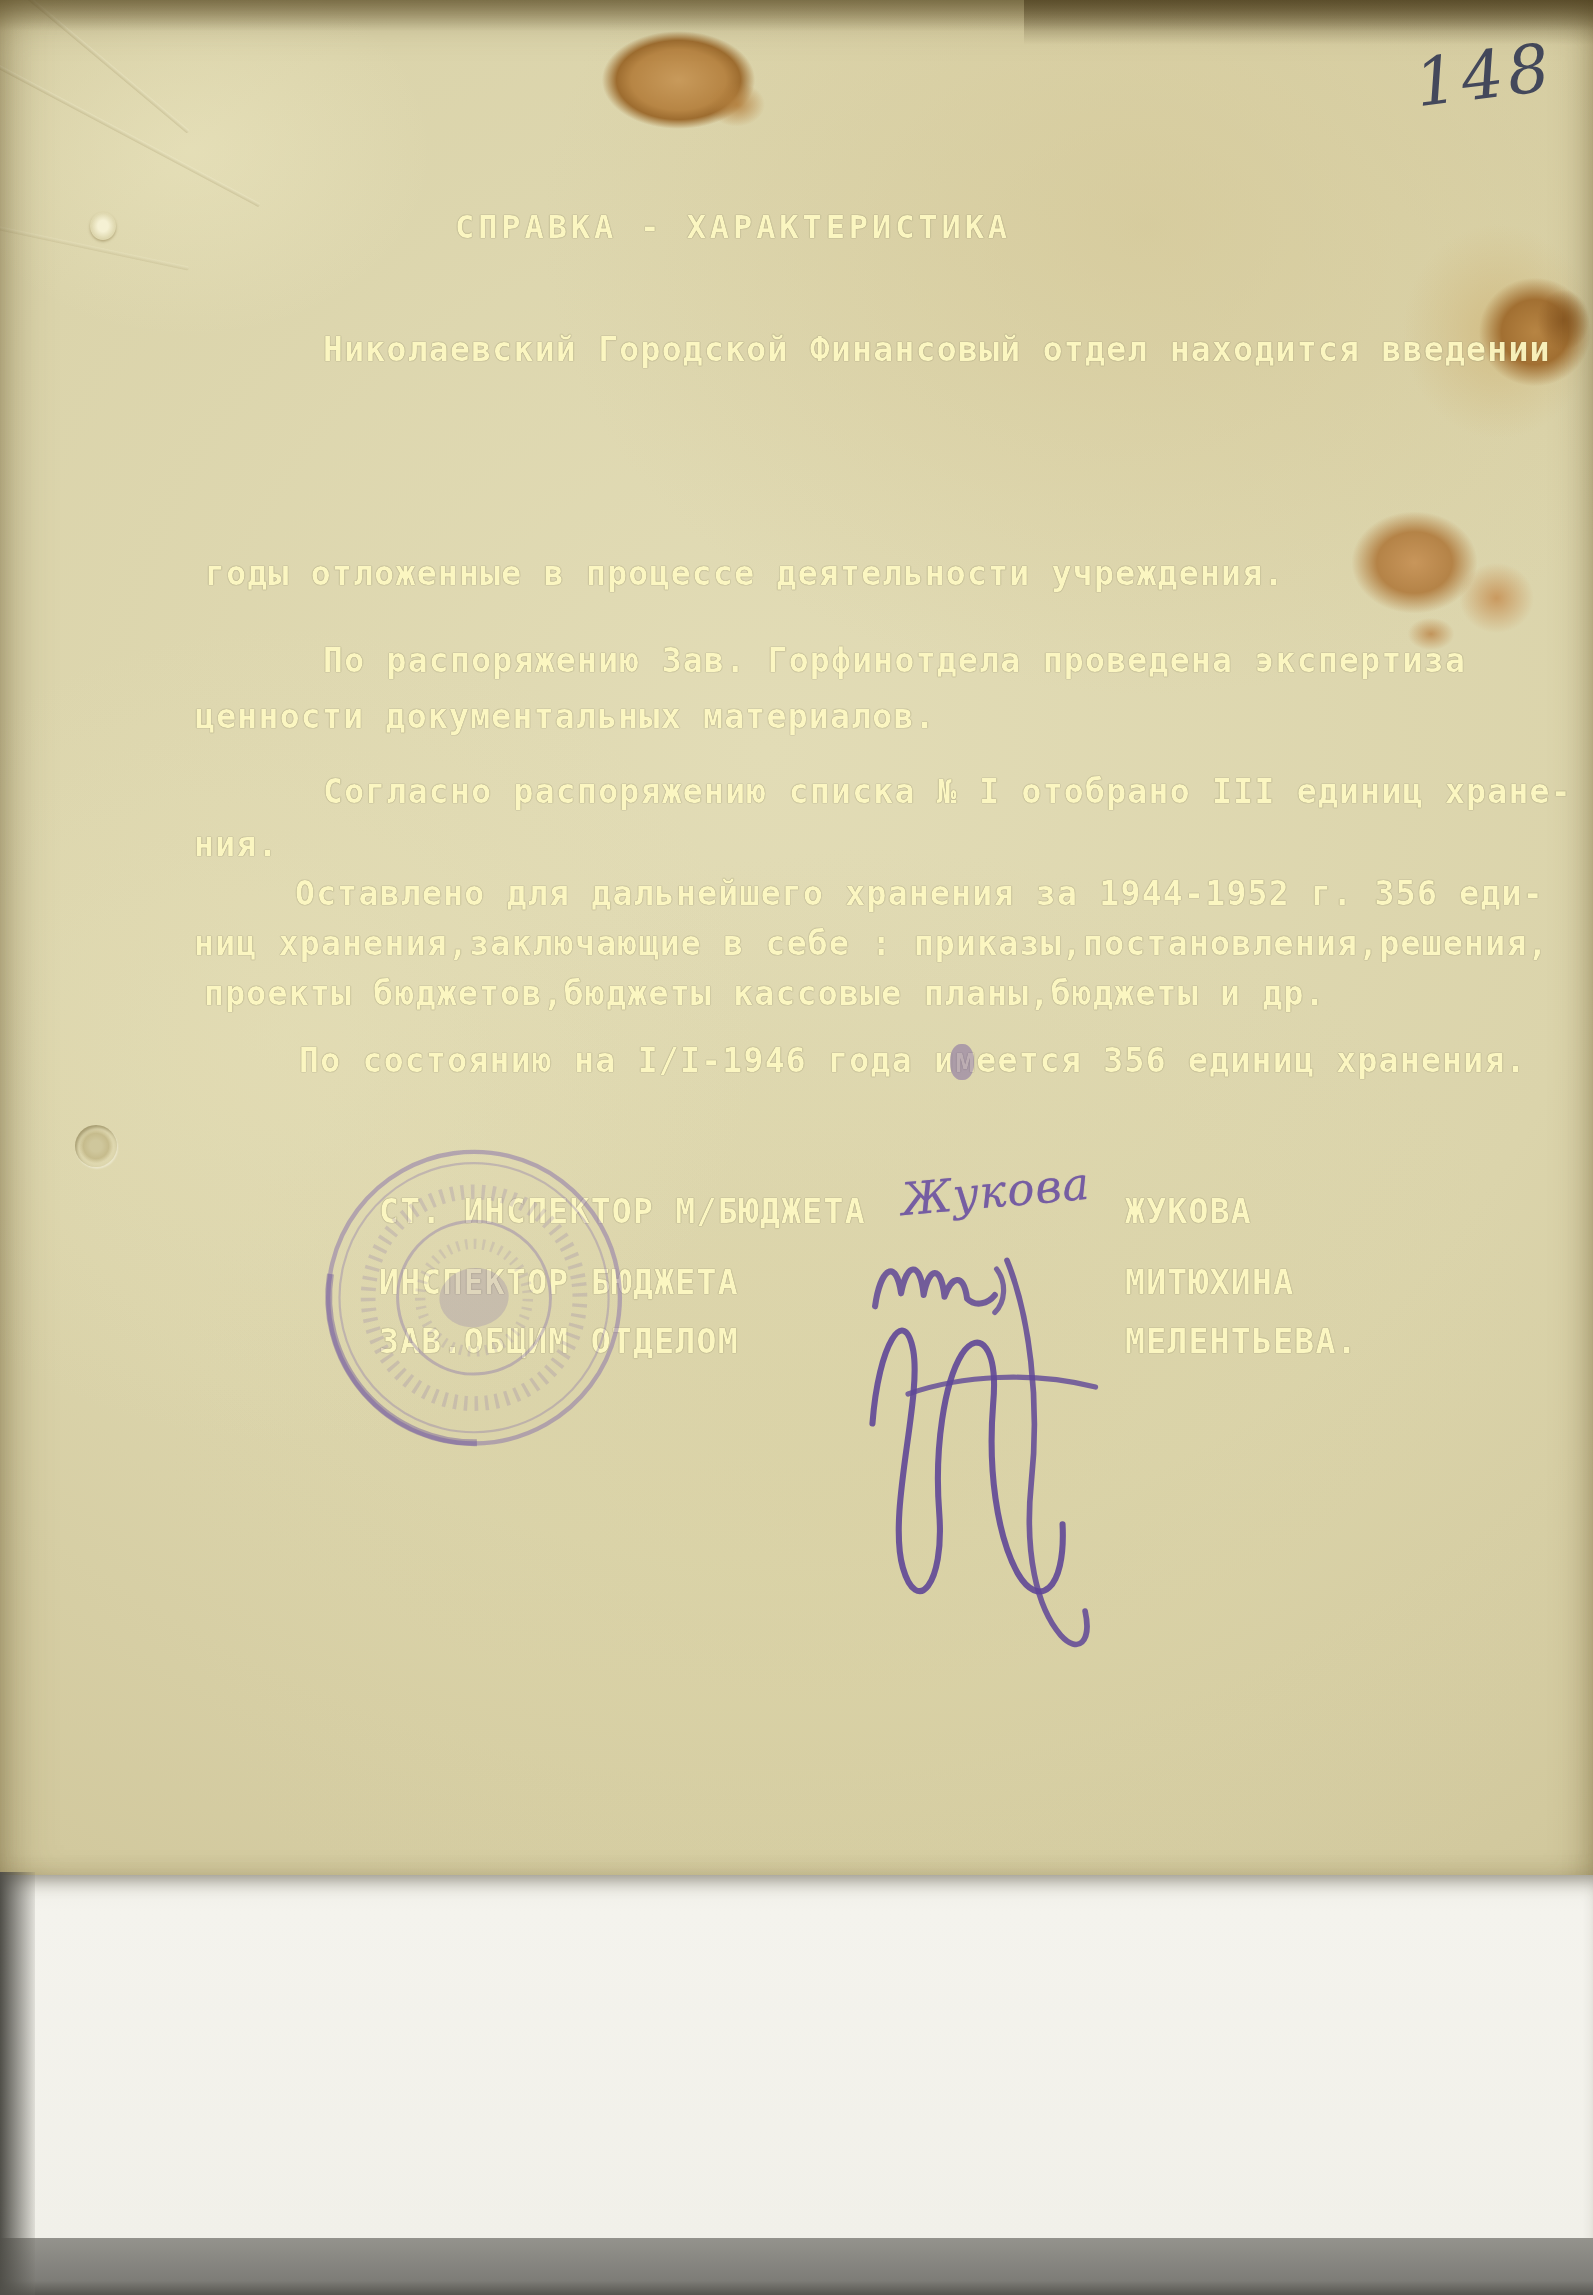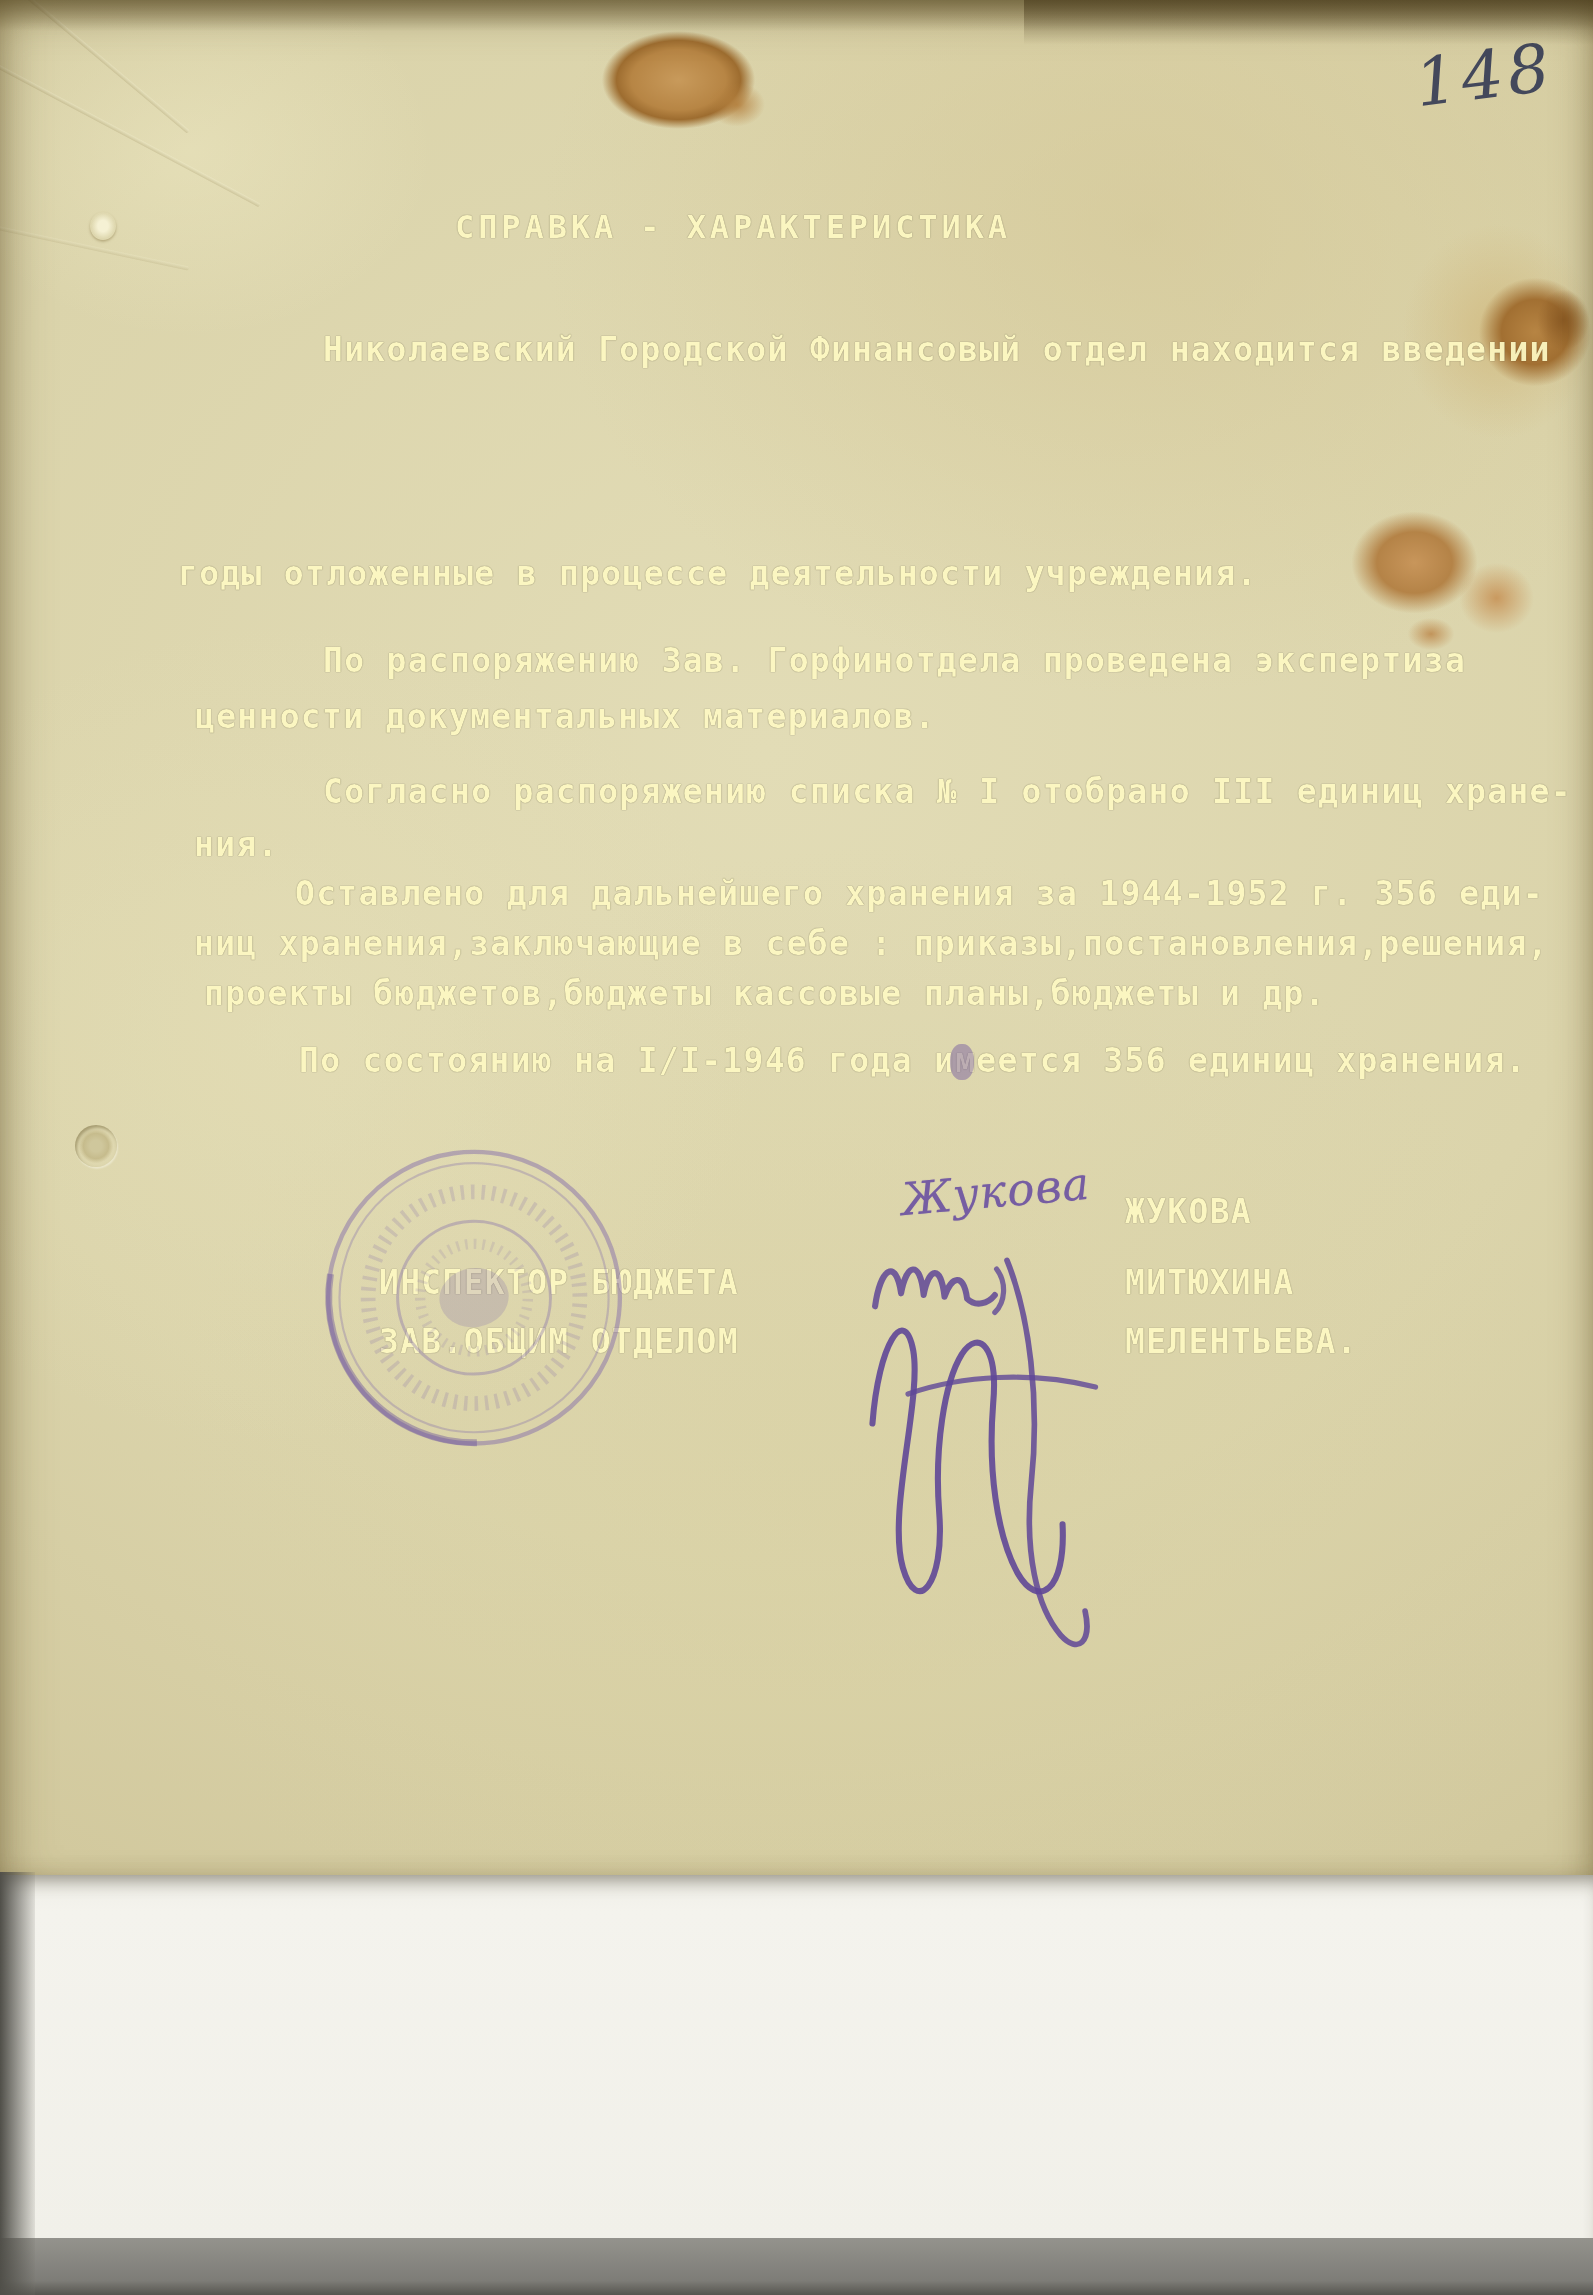--- a/index.html
+++ b/index.html
@@ -122,34 +122,35 @@
   <div class="stain" id="stain-small"></div>
   <div class="stain" id="hole1"></div>
   <div class="stain" id="hole2"></div>
 
   <div class="page-num">148</div>
 
   <div class="line title" style="left:455px;top:211px">СПРАВКА - ХАРАКТЕРИСТИКА</div>
 
   <div class="line" style="left:323px;top:333px">Николаевский Городской Финансовый отдел находится введении</div>
 
-  <div class="line" style="left:178px;top:557px">годы отложенные в процессе деятельности учреждения.</div>
+  <div class="line" style="left:205px;top:557px">годы отложенные в процессе деятельности учреждения.</div>
 
   <div class="line" style="left:323px;top:644px">По распоряжению Зав. Горфинотдела проведена экспертиза</div>
   <div class="line" style="left:195px;top:700px">ценности документальных материалов.</div>
 
   <div class="line" style="left:323px;top:775px">Согласно распоряжению списка № I отобрано III единиц хране-</div>
   <div class="line" style="left:194px;top:828px">ния.</div>
 
   <div class="line" style="left:295px;top:877px">Оставлено для дальнейшего хранения за 1944-1952 г. 356 еди-</div>
   <div class="line" style="left:194px;top:927px">ниц хранения,заключающие в себе : приказы,постановления,решения,</div>
   <div class="line" style="left:204px;top:977px">проекты бюджетов,бюджеты кассовые планы,бюджеты и др.</div>
 
   <div class="line" style="left:299px;top:1044px">По состоянию на I/I-1946 года имеется 356 единиц хранения.</div>
 
+  <div class="line" style="left:379px;top:1195px">СТ. ИНСПЕКТОР М/БЮДЖЕТА</div>
   <div class="line" style="left:1125px;top:1195px">ЖУКОВА</div>
 
   <div class="line" style="left:379px;top:1266px">ИНСПЕКТОР БЮДЖЕТА</div>
   <div class="line" style="left:1125px;top:1266px">МИТЮХИНА</div>
 
   <div class="line" style="left:379px;top:1325px">ЗАВ.ОБЩИМ ОТДЕЛОМ</div>
   <div class="line" style="left:1125px;top:1325px">МЕЛЕНТЬЕВА.</div>
 
   <div class="sig-script" style="left:901px;top:1169px">Жукова</div>
 

